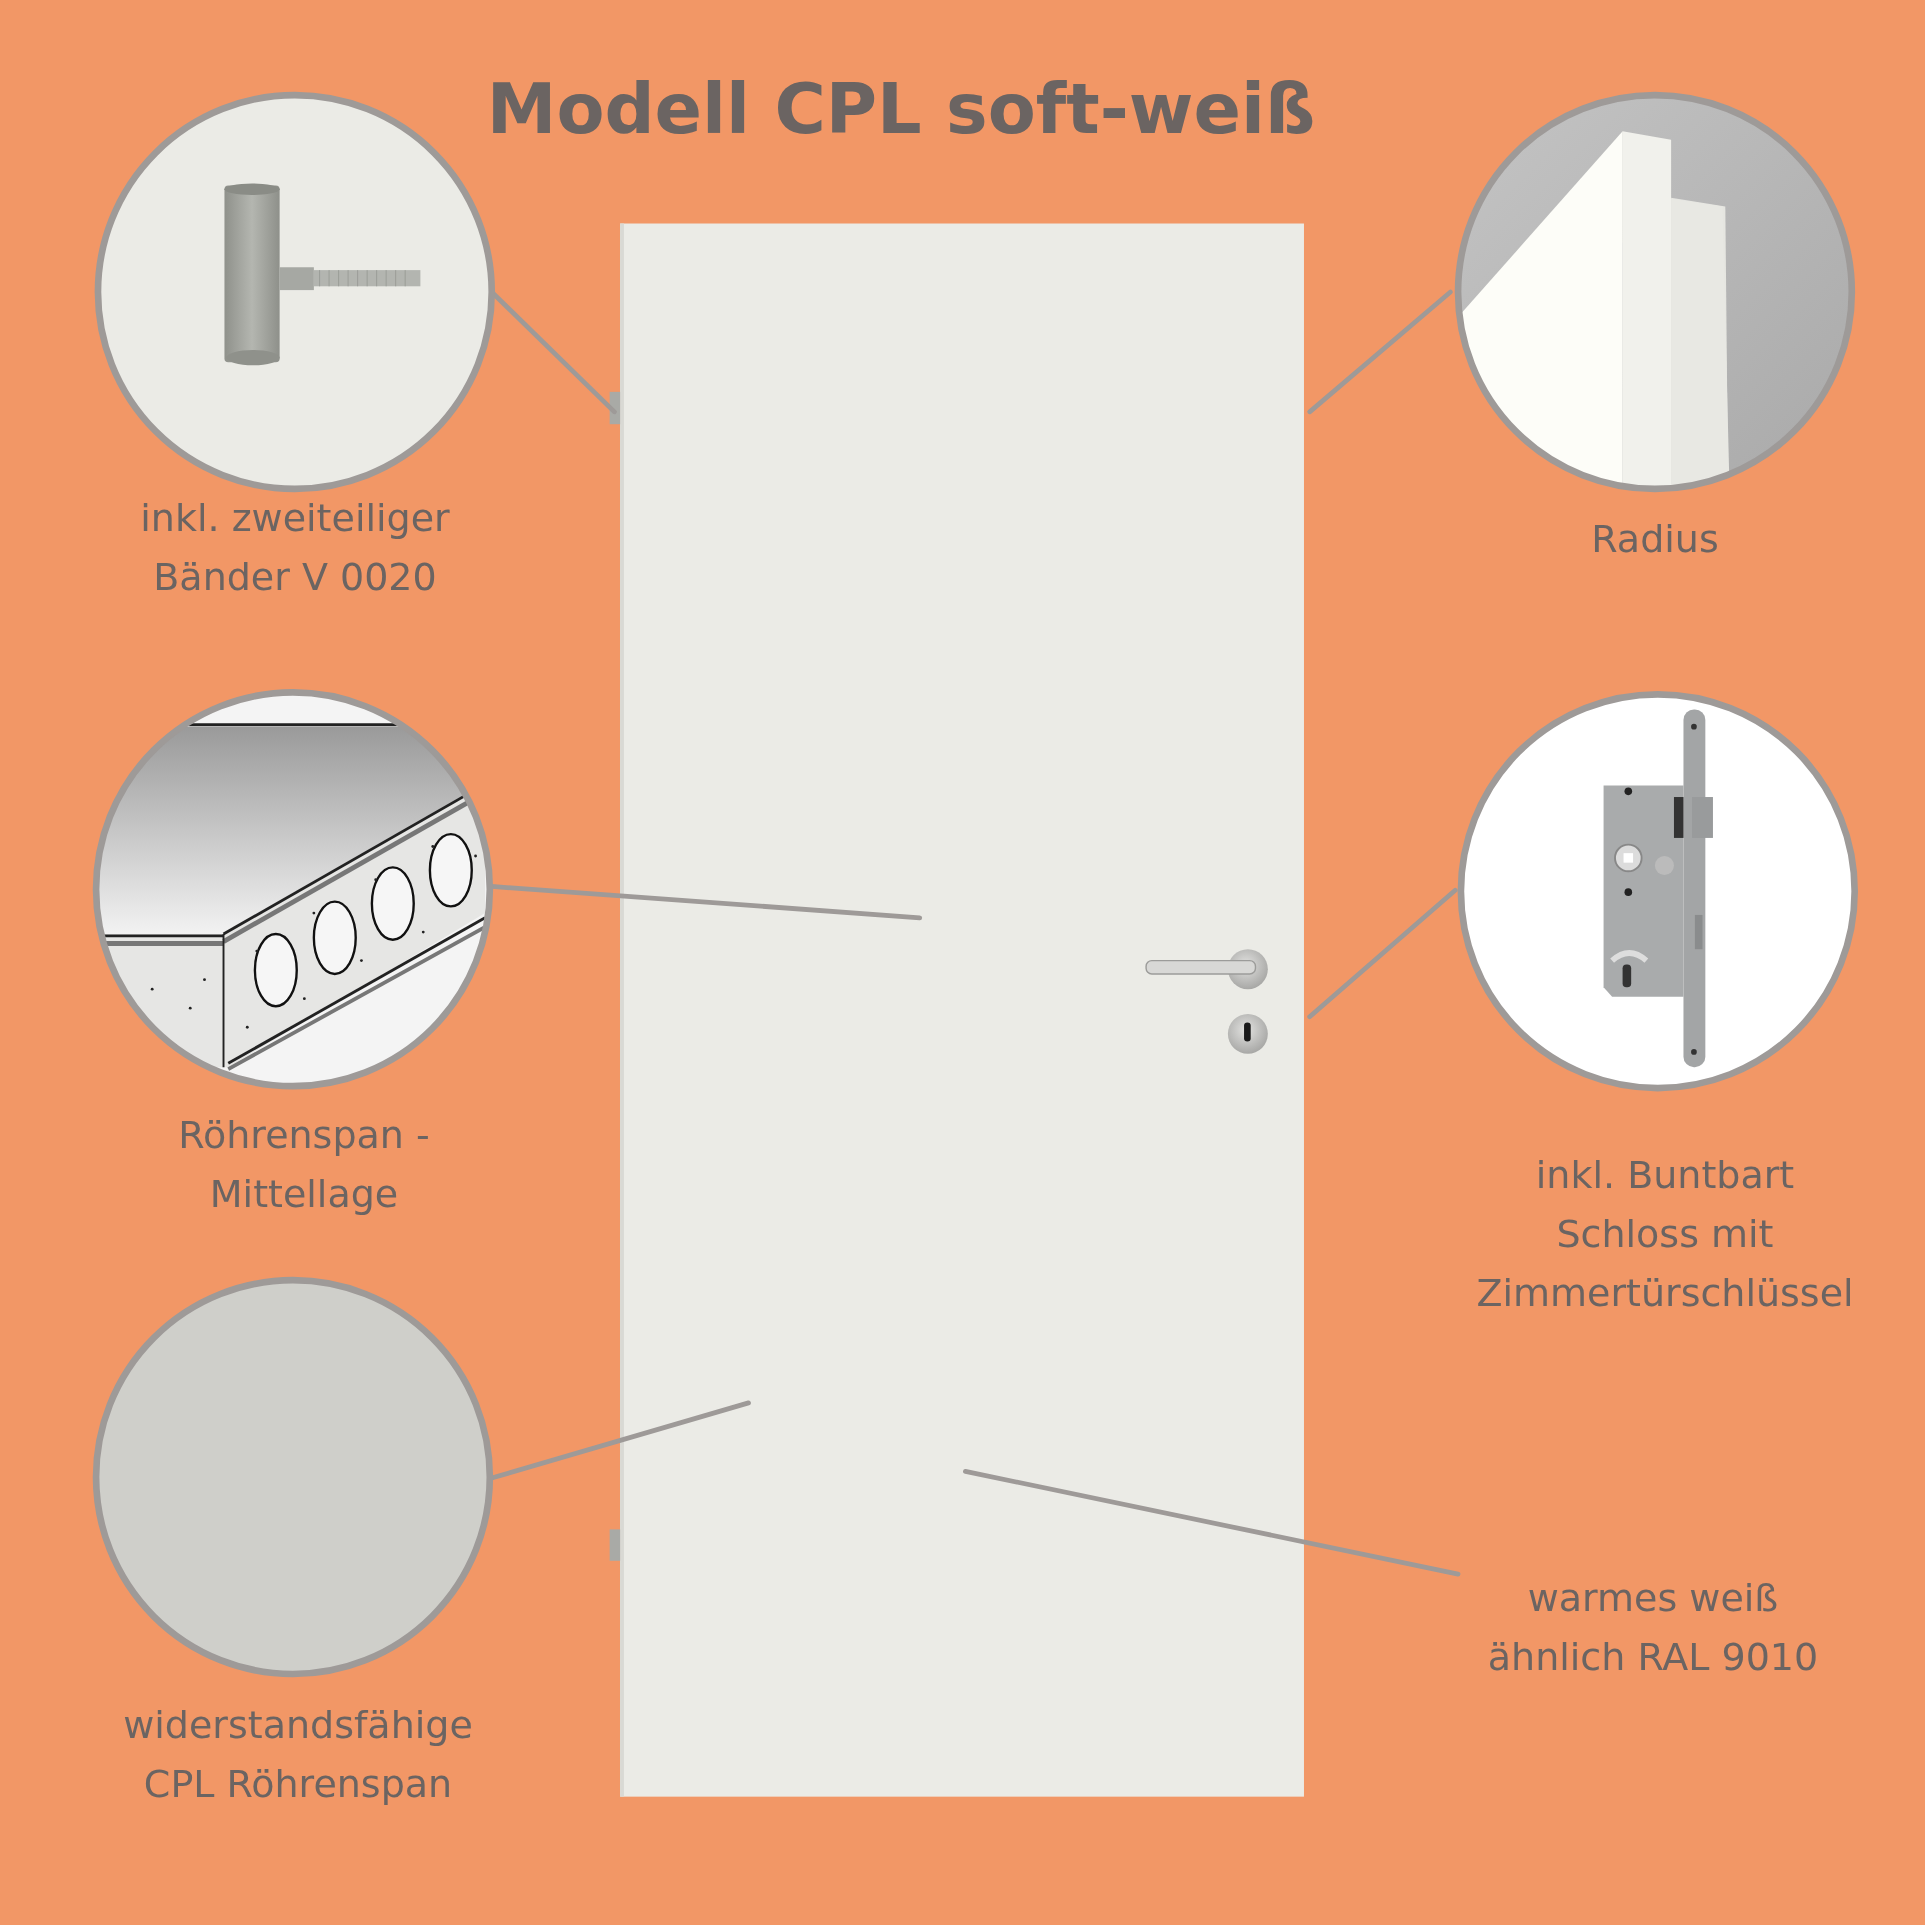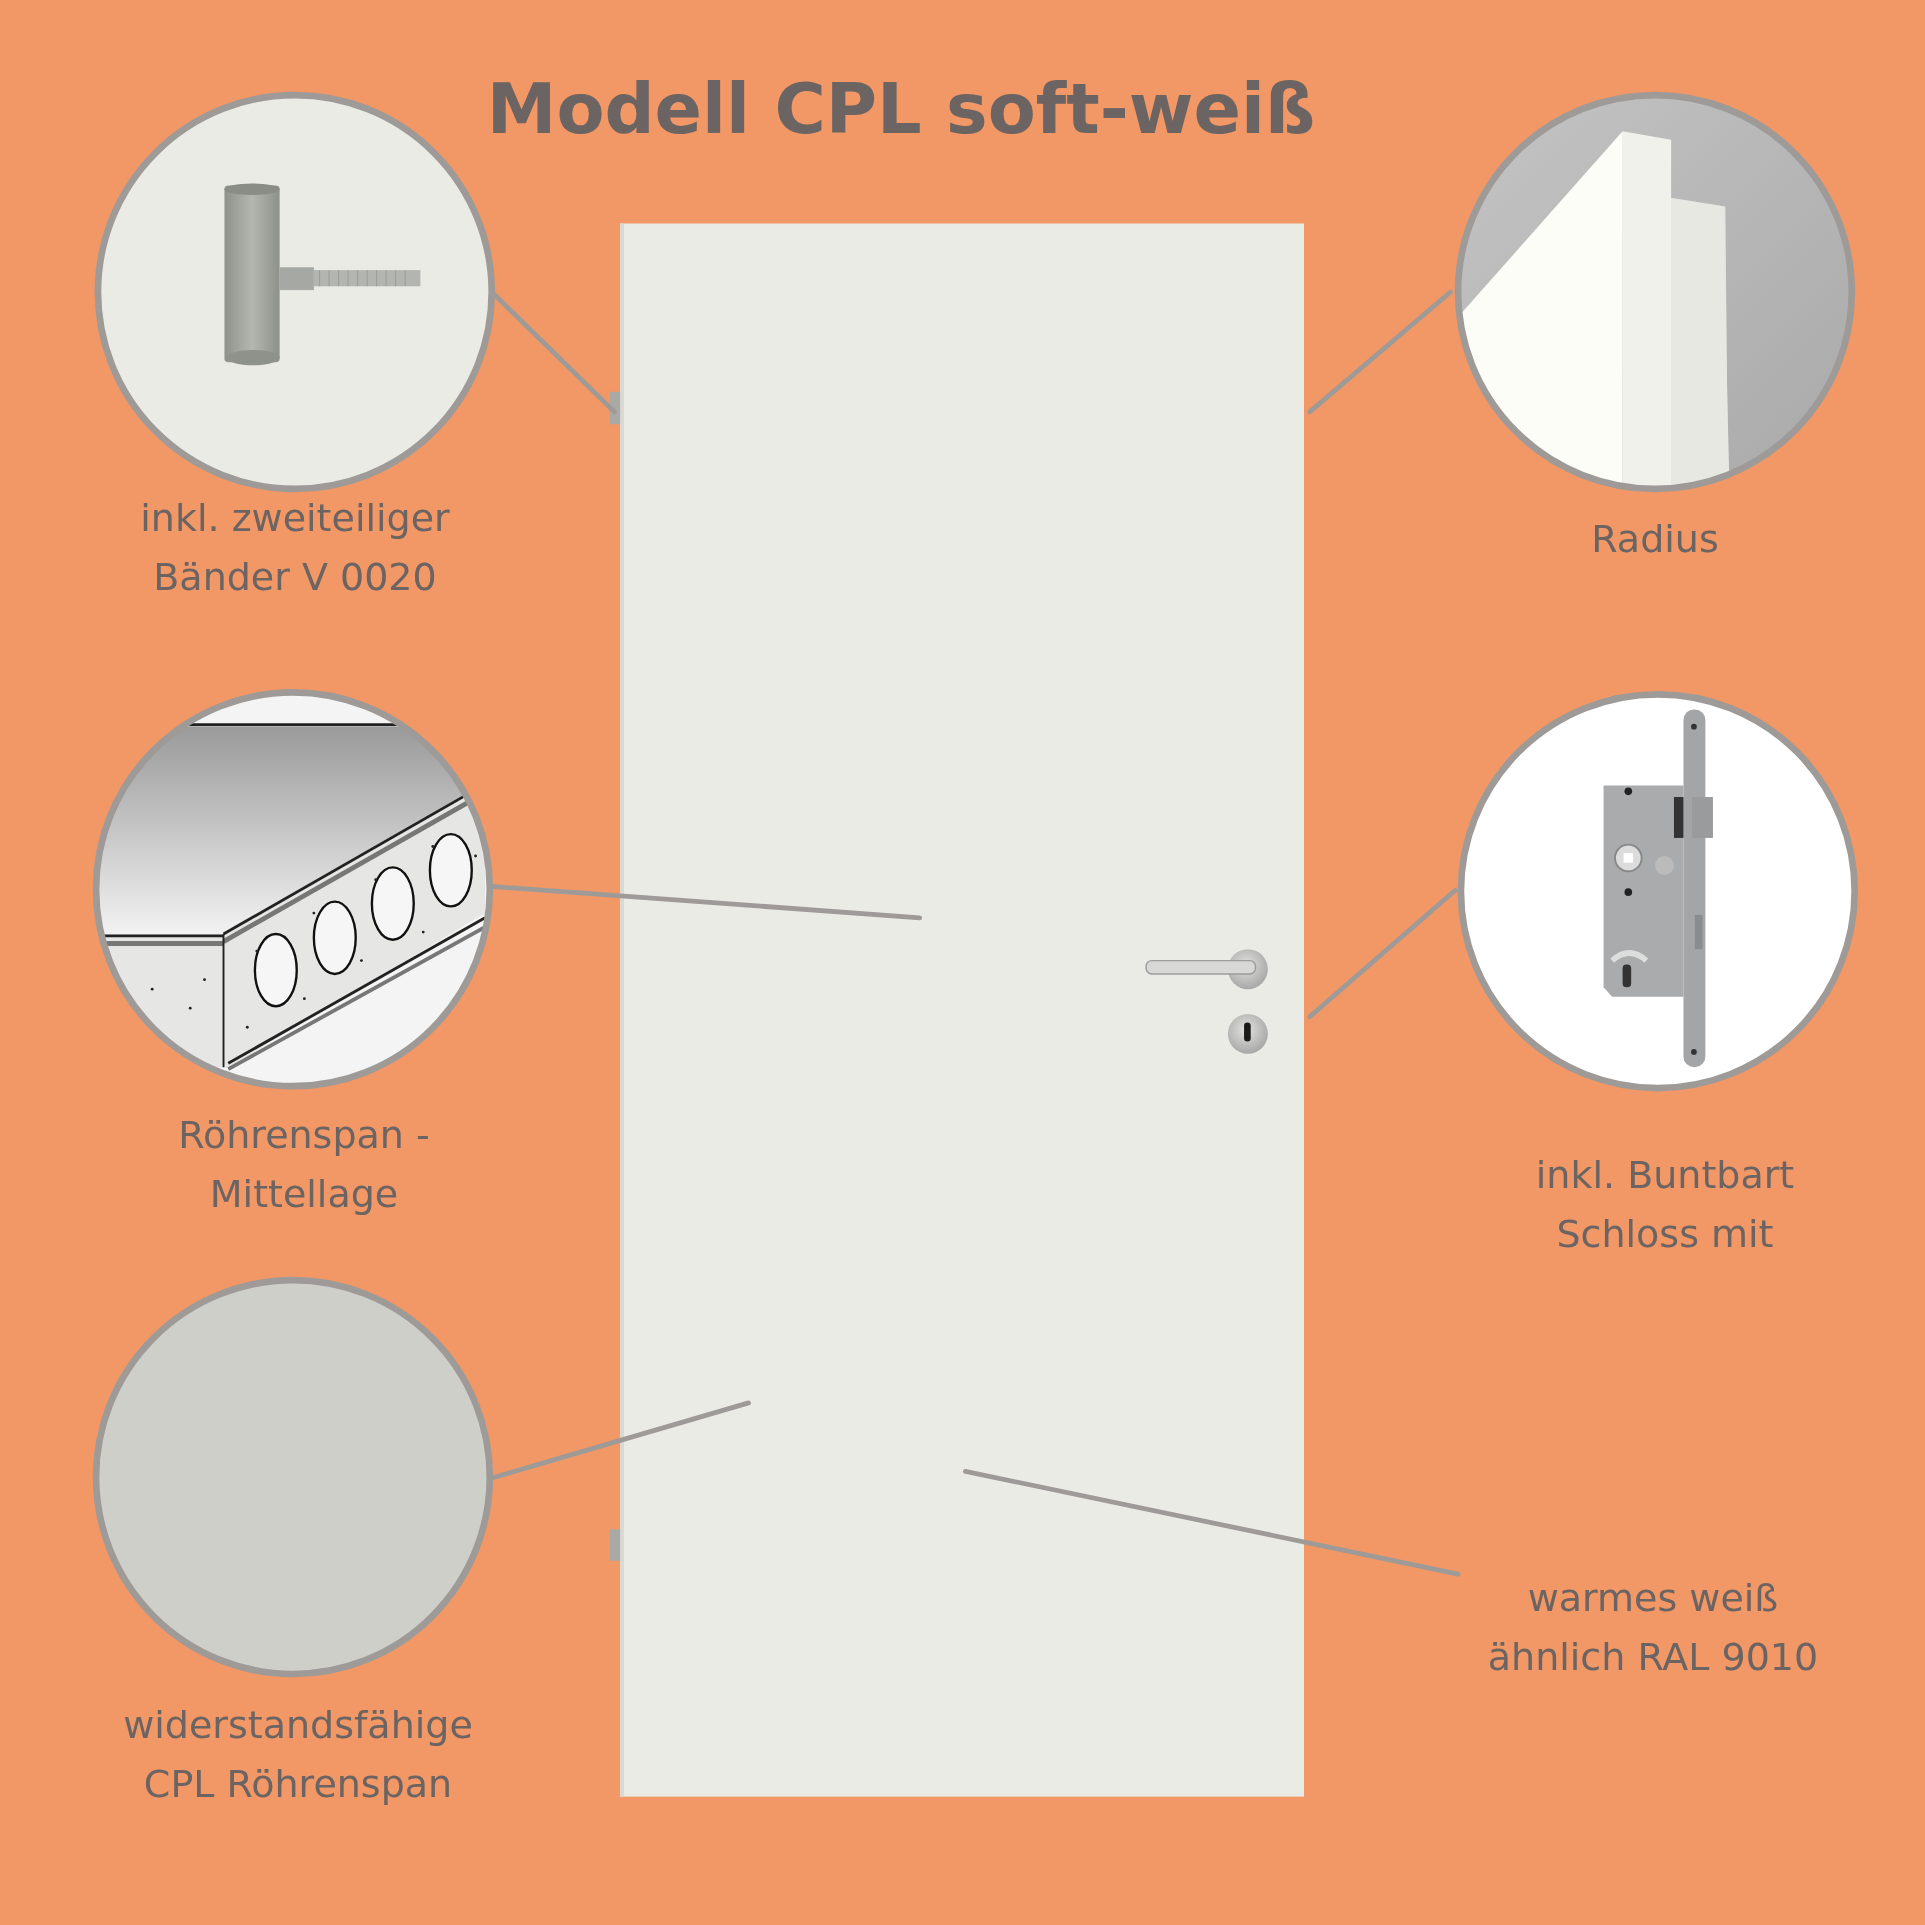--- a/index.html
+++ b/index.html
@@ -188,20 +188,21 @@
 <div class="label" style="left:1417px;width:476px;top:510px;">
   <span>Radius</span>
 </div>
 <div class="label" style="left:66px;width:476px;top:1106px;">
   <span>Röhrenspan -</span>
   <span>Mittellage</span>
 </div>
 <div class="label" style="left:1427px;width:476px;top:1106px;margin-top:40px;">
   <span>inkl. Buntbart</span>
   <span>Schloss mit</span>
+  <span>Zimmertürschlüssel</span>
 </div>
 <div class="label" style="left:60px;width:476px;top:1696px;">
   <span>widerstandsfähige</span>
   <span>CPL Röhrenspan</span>
 </div>
 <div class="label" style="left:1415px;width:476px;top:1569px;">
   <span>warmes weiß</span>
   <span>ähnlich RAL 9010</span>
 </div>
 

